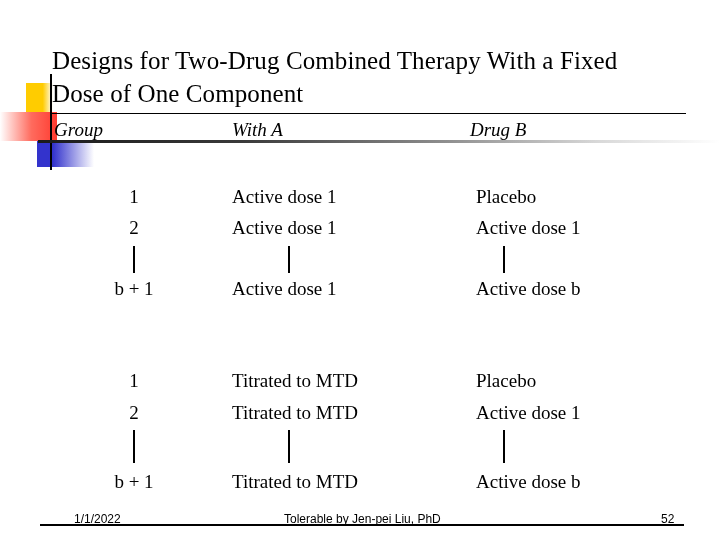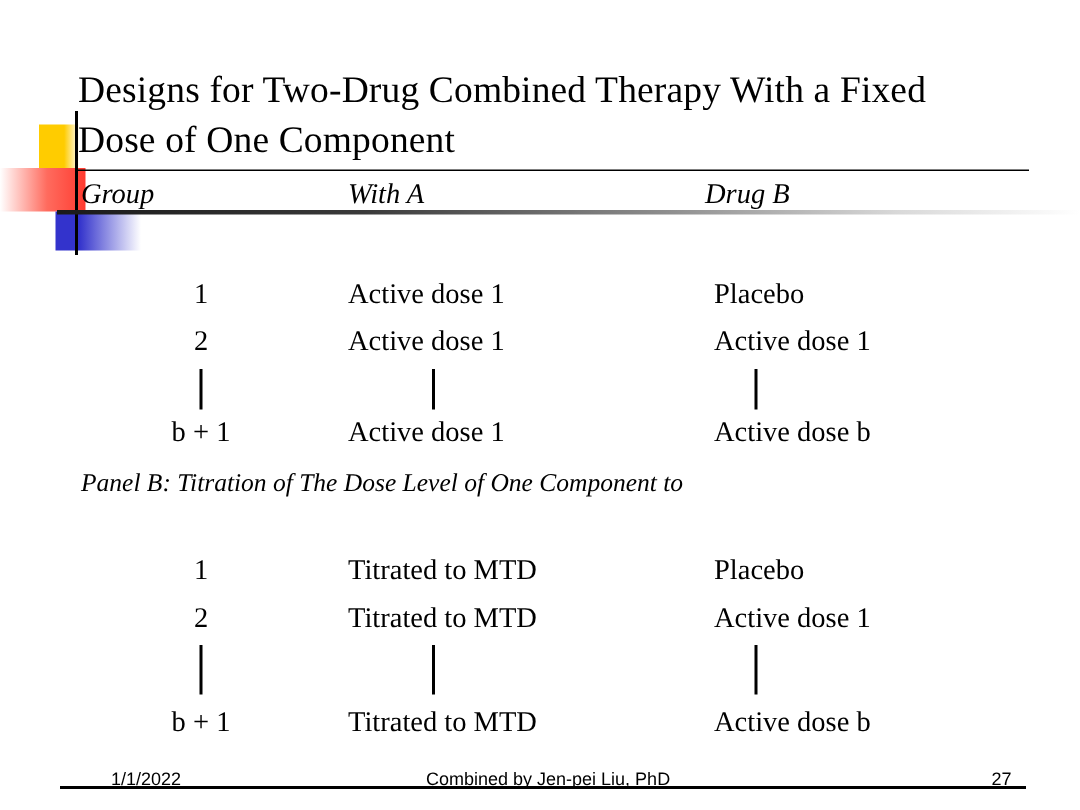--- a/index.html
+++ b/index.html
@@ -203,21 +203,20 @@
   <div class="ell ell-a1"></div>
   <div class="ell ell-a2"></div>
   <div class="ell ell-a3"></div>
 
   <div class="row pa-r3">
     <span class="cell cell-group">b + 1</span>
     <span class="cell cell-a">Active dose 1</span>
     <span class="cell cell-b">Active dose b</span>
   </div>
 
-  <div class="panel-label panel-b-label1">Panel B: Titration of The Dose Level of One Component to</div>
 
   <div class="row pb-r1">
     <span class="cell cell-group">1</span>
     <span class="cell cell-a">Titrated to MTD</span>
     <span class="cell cell-b">Placebo</span>
   </div>
 
   <div class="row pb-r2">
     <span class="cell cell-group">2</span>
     <span class="cell cell-a">Titrated to MTD</span>
@@ -228,17 +227,17 @@
   <div class="ell ell-b2"></div>
   <div class="ell ell-b3"></div>
 
   <div class="row pb-r3">
     <span class="cell cell-group">b + 1</span>
     <span class="cell cell-a">Titrated to MTD</span>
     <span class="cell cell-b">Active dose b</span>
   </div>
 
   <div class="footer-item footer-date">1/1/2022</div>
-  <div class="footer-item footer-copy">Combined by Jen-pei Liu, PhD</div>
-  <div class="footer-item footer-page">27</div>
+  <div class="footer-item footer-copy">Tolerable by Jen-pei Liu, PhD</div>
+  <div class="footer-item footer-page">52</div>
   <div class="rule-footer"></div>
 
 </div>
 
 </body></html>

